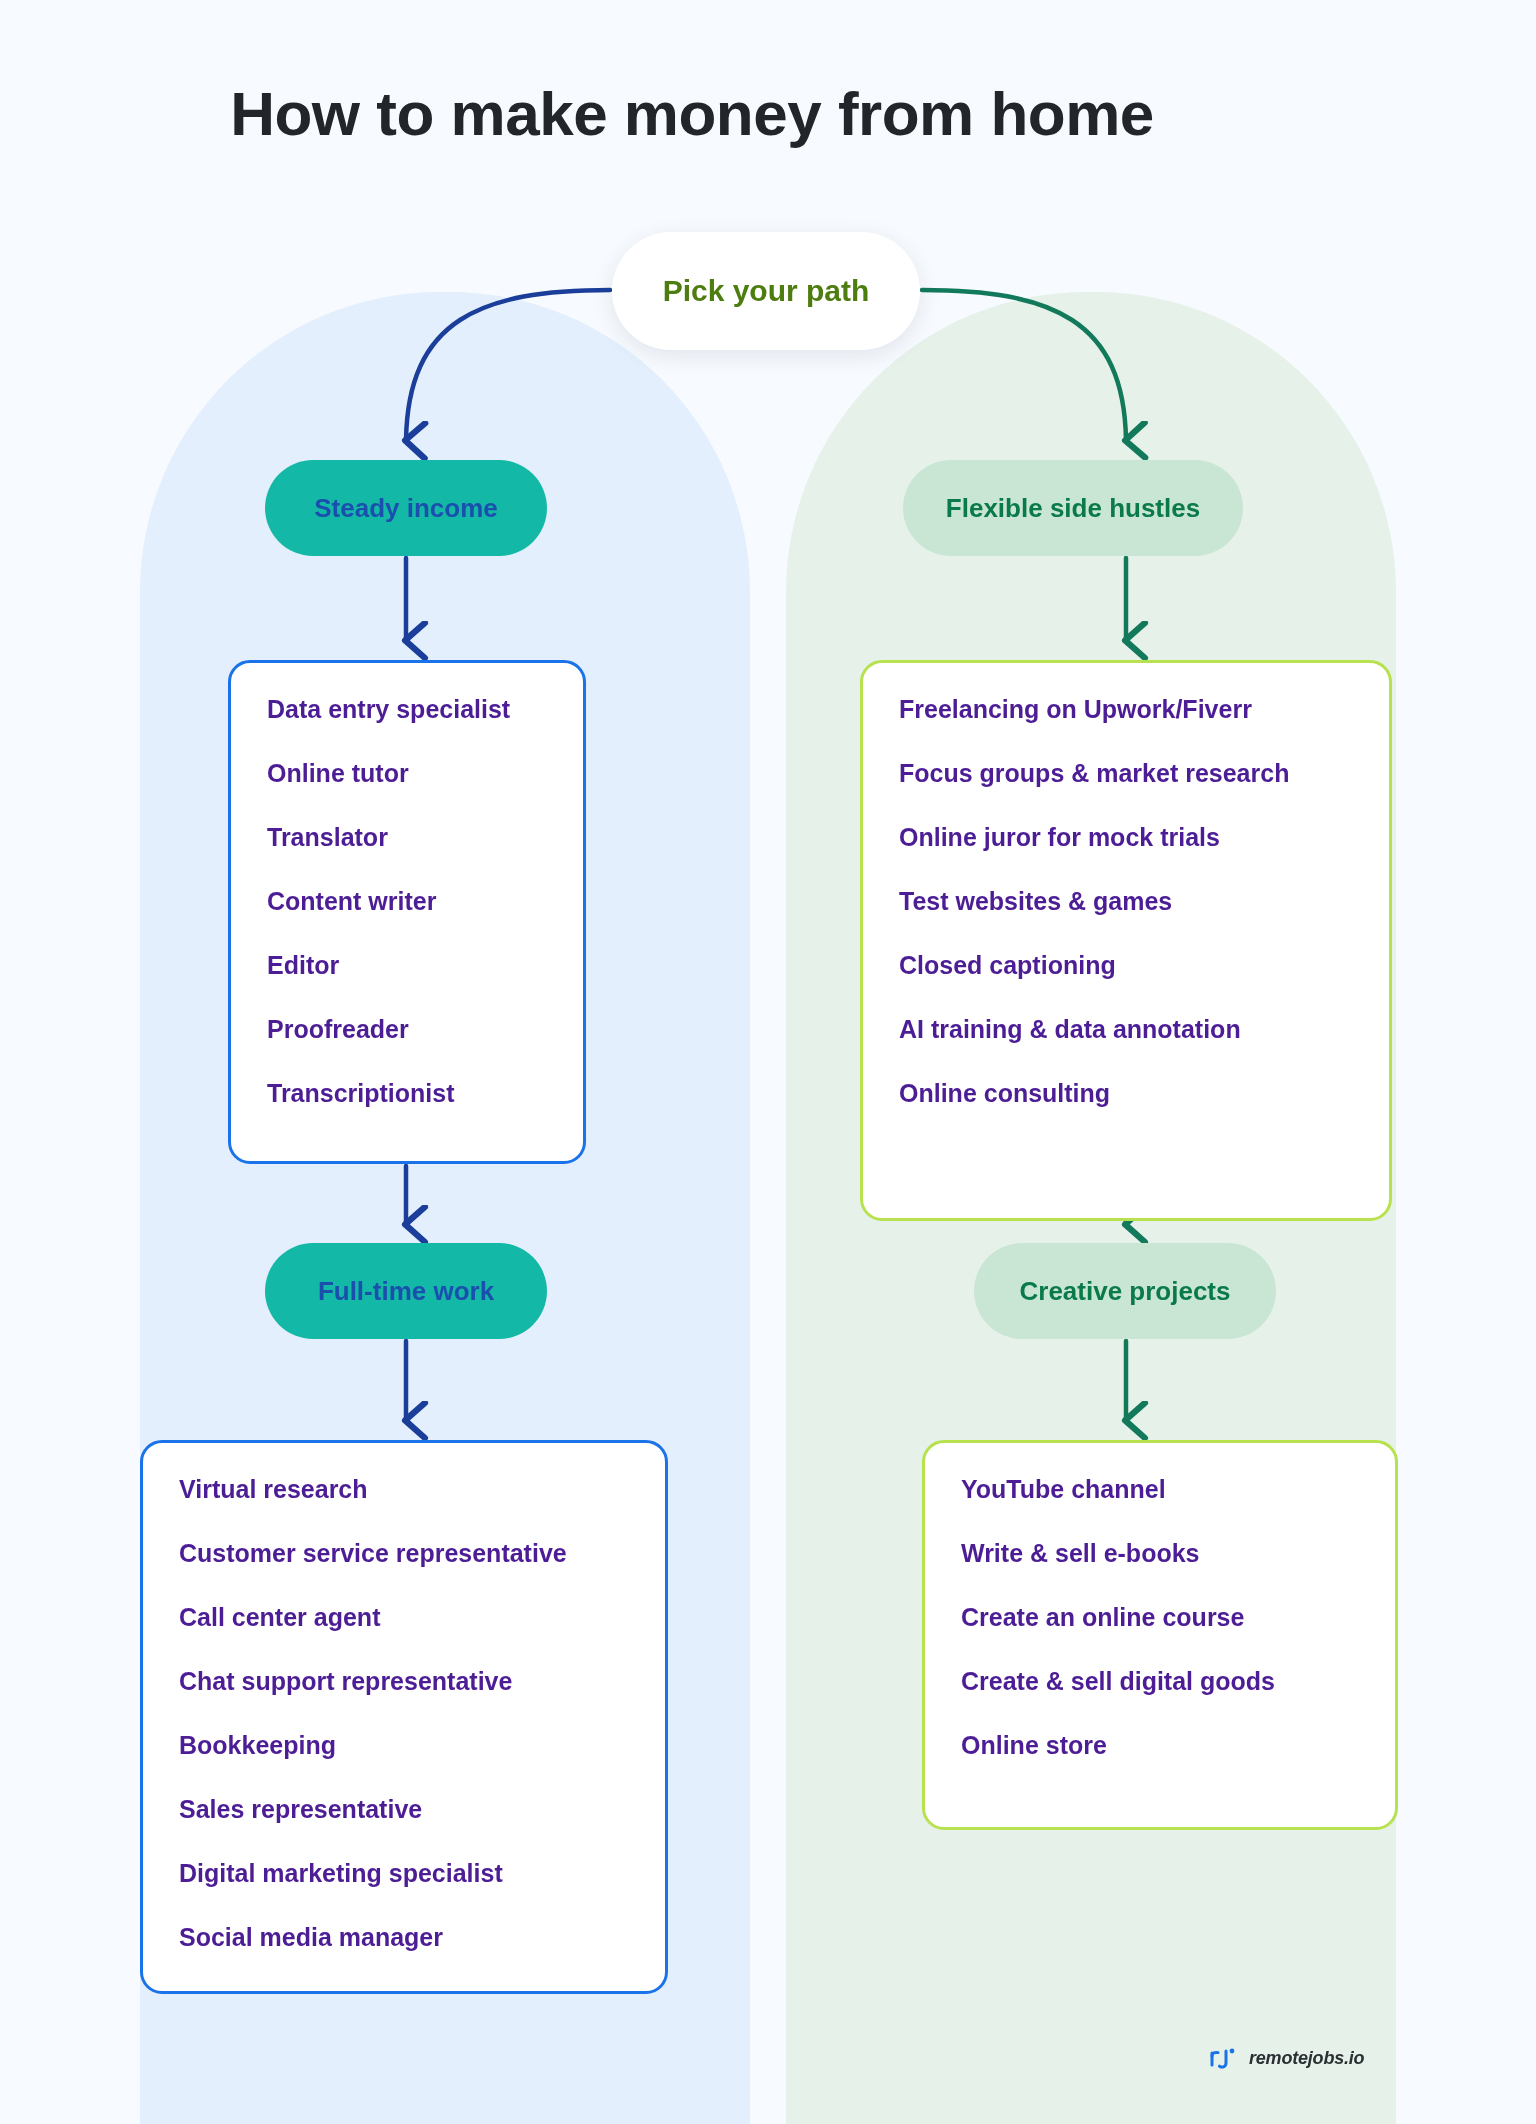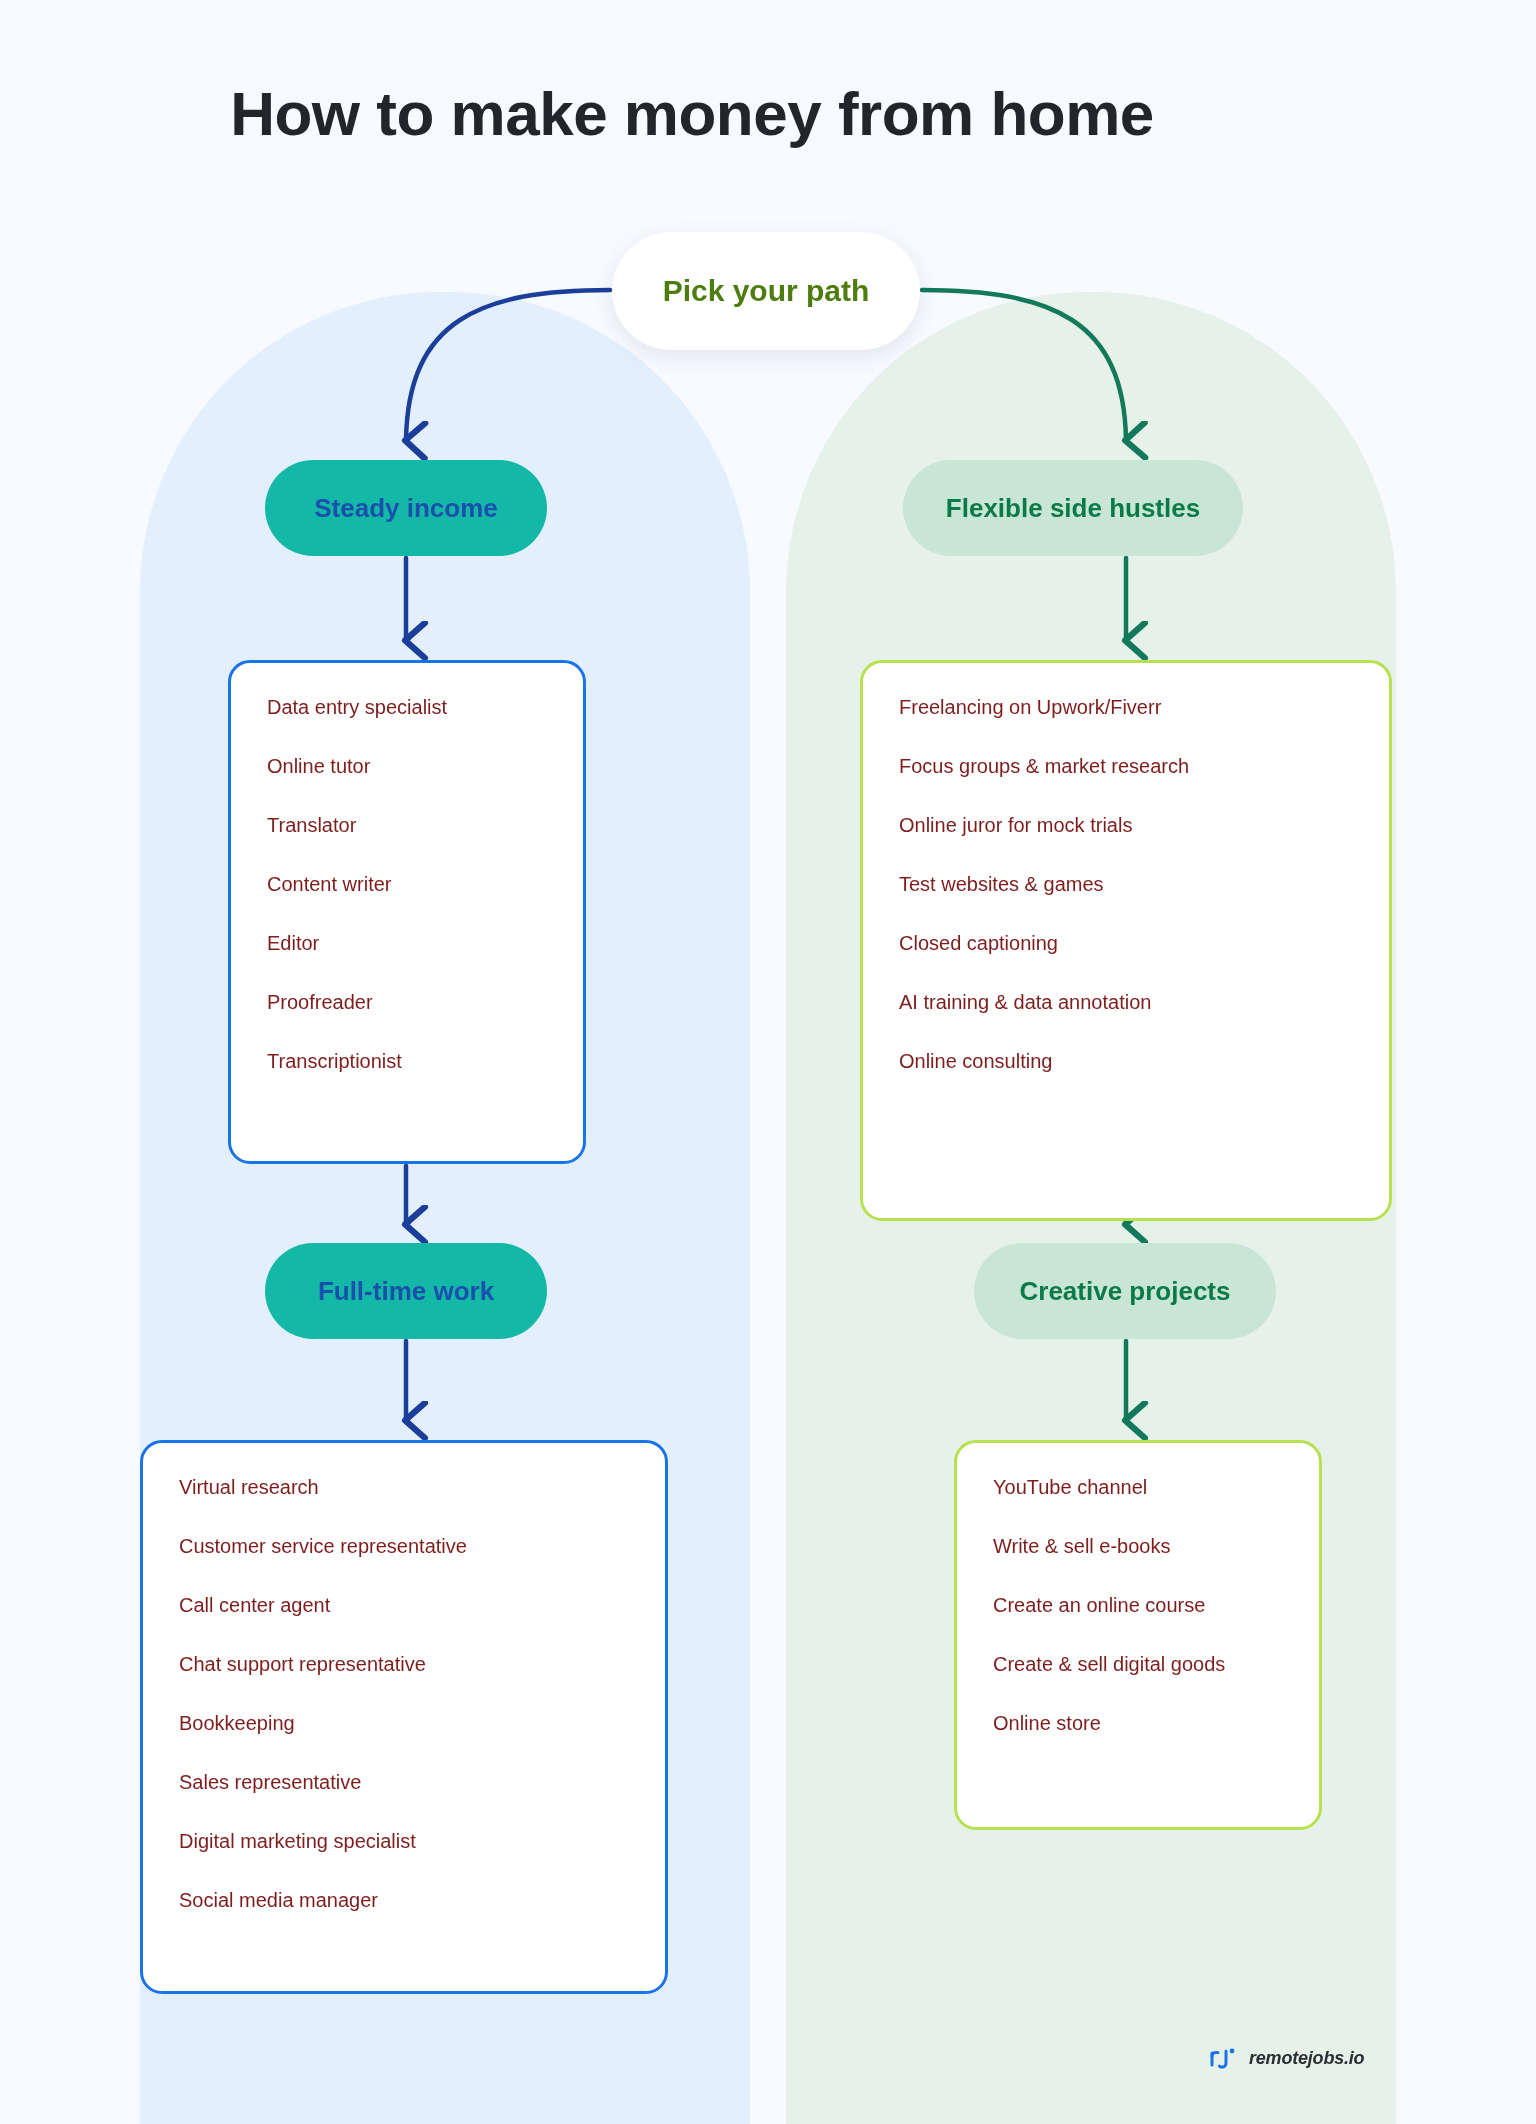--- a/index.html
+++ b/index.html
@@ -113,31 +113,31 @@
     border-radius: 22px;
     box-sizing: border-box;
     padding: 34px 36px;
   }
   .card-blue  { border: 3px solid #1A73E8; }
   .card-green { border: 3px solid #B7E14E; }
 
   .card-steady   { left: 228px; top: 660px;  width: 358px; height: 504px; }
   .card-fulltime { left: 140px; top: 1440px; width: 528px; height: 554px; }
   .card-flex     { left: 860px; top: 660px;  width: 532px; height: 561px; }
-  .card-creative { left: 954px; top: 1440px; width: 368px; height: 390px; }
+  .card-creative { left: 922px; top: 1440px; width: 476px; height: 390px; }
 
   .card ul {
     margin: 0;
     padding: 0;
     list-style: none;
   }
   .card li {
-    font-size: 20px;
-    font-weight: 400;
-    color: #7f1d1d;
+    font-size: 25px;
+    font-weight: 700;
+    color: #4c1d95;
     line-height: 1.0;
     margin-bottom: 39px;
     white-space: nowrap;
   }
   .card li:last-child { margin-bottom: 0; }
 
   
   .brand {
     position: absolute;
     left: 1208px;

